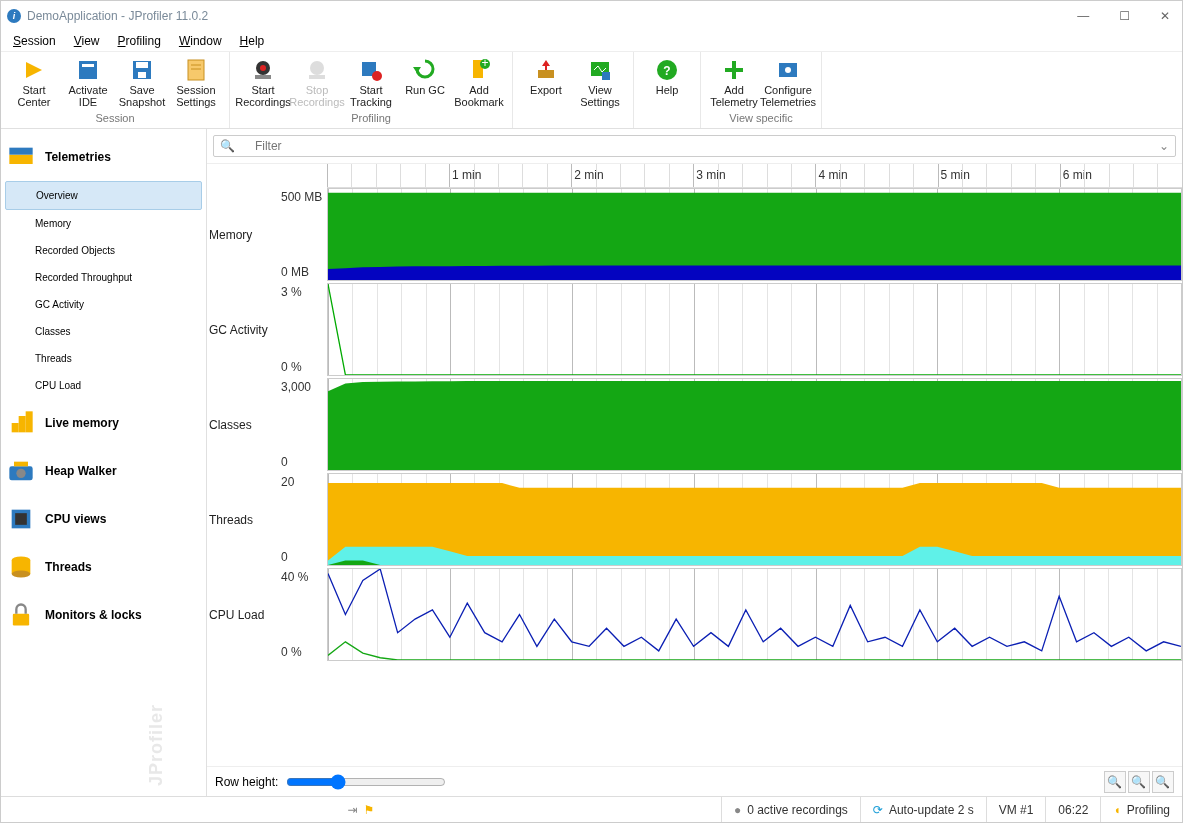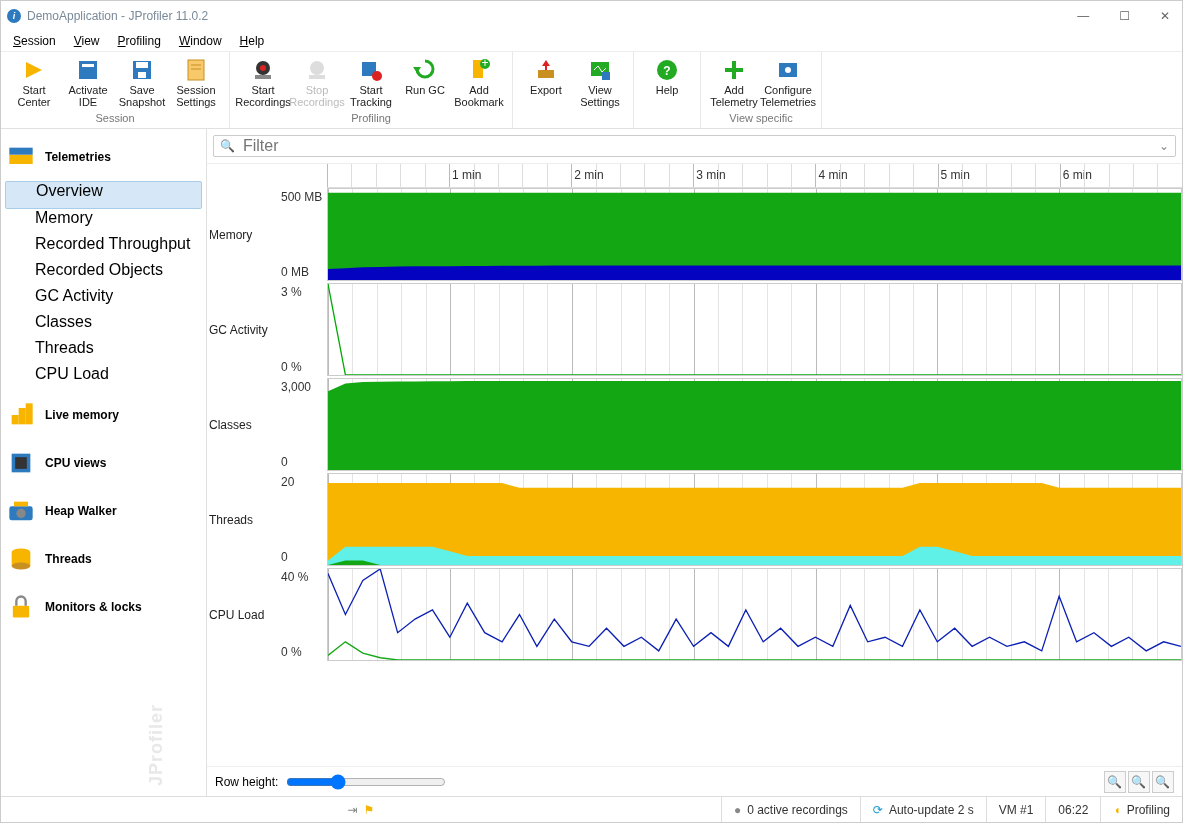--- a/index.html
+++ b/index.html
@@ -16,27 +16,27 @@
 .tgroup .row{display:flex;padding:4px 6px 0 6px}
 .tgroup .lbl{text-align:center;color:#777;font-size:11px;padding:2px 0 4px 0}
 .tbtn{display:flex;flex-direction:column;align-items:center;justify-content:flex-start;width:54px;padding:2px 0;cursor:pointer;text-align:center;line-height:1.1}
 .tbtn .ic{width:24px;height:24px;margin-bottom:2px;display:flex;align-items:center;justify-content:center;font-size:18px}
 .tbtn span{font-size:11px;color:#222}
 .tbtn.disabled span{color:#bbb}
 .main{flex:1;display:flex;min-height:0}
 .sidebar{width:206px;border-right:1px solid #e0e0e0;overflow-y:auto;padding-top:4px;position:relative}
 .sidehdr{display:flex;align-items:center;padding:10px 6px;font-size:13px;font-weight:600;cursor:pointer}
 .sidehdr .sic{width:28px;height:28px;margin-right:10px;display:flex;align-items:center;justify-content:center}
-.sideitem{padding:0 10px 8px 34px;font-size:16px;cursor:pointer}
+.sideitem{padding:8px 10px 8px 34px;font-size:10px;cursor:pointer}
 .sideitem.sel{background:#d6e8f7;border:1px solid #a8cde8;border-radius:2px;margin:0 4px;padding-left:30px}
 .watermark{position:absolute;left:166px;bottom:10px;transform:rotate(-90deg);transform-origin:left bottom;color:#e8e8e8;font-size:18px;font-weight:600;letter-spacing:1px;pointer-events:none}
 .content{flex:1;display:flex;flex-direction:column;min-width:0}
 .filterbar{padding:6px;border-bottom:1px solid #eee}
 .filterbox{display:flex;align-items:center;border:1px solid #ccc;border-radius:2px;height:22px;padding:0 6px;color:#888}
-.filterbox input{border:none;outline:none;flex:1;font-size:16px;margin-left:8px}
+.filterbox input{border:none;outline:none;flex:1;font-size:12px;margin-left:20px}
 .filterbox .dd{margin-left:auto;color:#888}
 .charts{flex:1;overflow:hidden;display:flex;flex-direction:column}
 .timeaxis{height:24px;display:flex;margin-left:120px;position:relative;border-bottom:1px solid #ddd}
 .timeaxis .ticks{position:absolute;inset:0;display:flex}
 .timeaxis .tick{flex:1;border-left:1px solid #bbb;position:relative}
 .timeaxis .tick.minor{border-left:1px solid #ddd}
 .timeaxis .lbl{position:absolute;top:4px;left:2px;white-space:nowrap;color:#333}
 .chartrow{display:flex;height:95px;border-bottom:2px solid #fff}
 .chartrow .rowlbl{width:70px;display:flex;align-items:center;justify-content:flex-start;padding-left:2px;font-size:12px;color:#222}
 .chartrow .yaxis{width:50px;display:flex;flex-direction:column;justify-content:space-between;padding:2px 4px;font-size:10px;color:#333}
@@ -252,56 +252,56 @@
         <svg viewBox="0 0 24 24">
             <rect x="2" y="10" width="20" height="8" fill="#f7b500"></rect>
             <rect x="2" y="4" width="20" height="6" fill="#2d7abf"></rect>
           </svg>
       </span>
       <span>Telemetries</span>
     </div>
     <div id="sideitems">
         <div class="sideitem sel">Overview</div>
         <div class="sideitem">Memory</div>
+        <div class="sideitem">Recorded Objects</div>
         <div class="sideitem">Recorded Throughput</div>
-        <div class="sideitem">Recorded Objects</div>
         <div class="sideitem">GC Activity</div>
         <div class="sideitem">Classes</div>
         <div class="sideitem">Threads</div>
         <div class="sideitem">CPU Load</div>
       </div>
     <div id="sidesections">
         <div class="sidehdr">
           <span class="sic">
             <svg viewBox="0 0 24 24">
               <rect x="4" y="12" width="6" height="8" fill="#f7b500"></rect>
               <rect x="10" y="6" width="6" height="14" fill="#f7b500"></rect>
               <rect x="16" y="2" width="6" height="18" fill="#f7b500"></rect>
             </svg>
           </span>
           <span>Live memory</span>
         </div>
         <div class="sidehdr">
           <span class="sic">
             <svg viewBox="0 0 24 24">
-              <rect x="4" y="4" width="16" height="16" fill="#2d7abf"></rect>
-              <rect x="7" y="7" width="10" height="10" fill="#333"></rect>
+              <rect x="2" y="8" width="20" height="12" fill="#2d7abf" rx="2"></rect>
+              <circle cx="12" cy="14" r="4" fill="#888"></circle>
+              <rect x="6" y="4" width="12" height="4" fill="#f7b500"></rect>
             </svg>
           </span>
-          <span>CPU views</span>
+          <span>Heap Walker</span>
         </div>
         <div class="sidehdr">
           <span class="sic">
             <svg viewBox="0 0 24 24">
-              <rect x="2" y="8" width="20" height="12" fill="#2d7abf" rx="2"></rect>
-              <circle cx="12" cy="14" r="4" fill="#888"></circle>
-              <rect x="6" y="4" width="12" height="4" fill="#f7b500"></rect>
+              <rect x="4" y="4" width="16" height="16" fill="#2d7abf"></rect>
+              <rect x="7" y="7" width="10" height="10" fill="#333"></rect>
             </svg>
           </span>
-          <span>Heap Walker</span>
+          <span>CPU views</span>
         </div>
         <div class="sidehdr">
           <span class="sic">
             <svg viewBox="0 0 24 24">
               <ellipse cx="12" cy="6" rx="8" ry="3" fill="#f7b500"></ellipse>
               <rect x="4" y="6" width="16" height="12" fill="#f7b500"></rect>
               <ellipse cx="12" cy="18" rx="8" ry="3" fill="#c89020"></ellipse>
             </svg>
           </span>
           <span>Threads</span>

